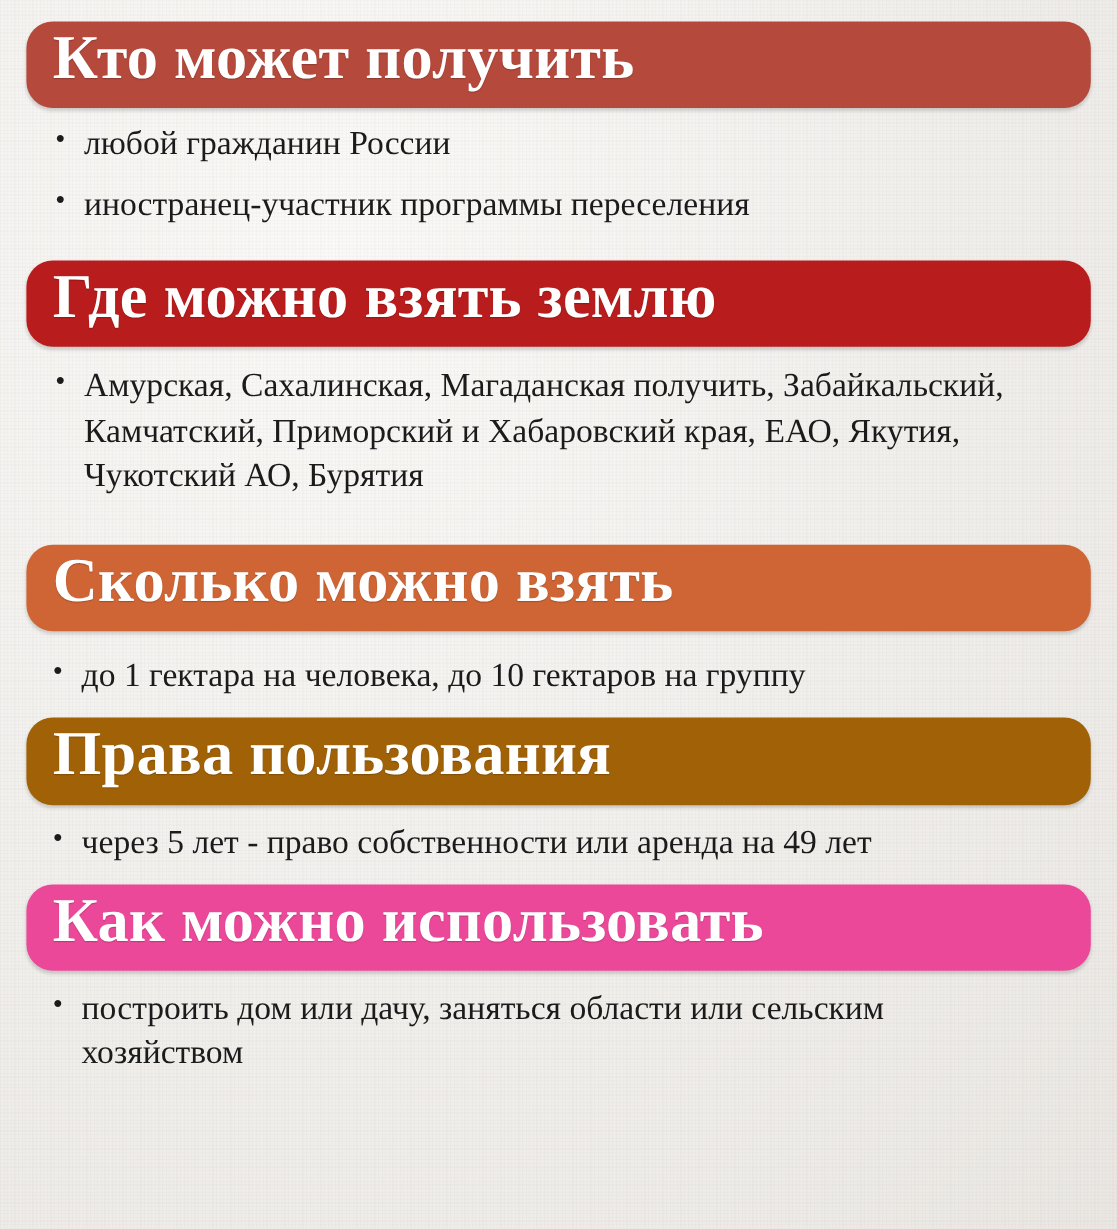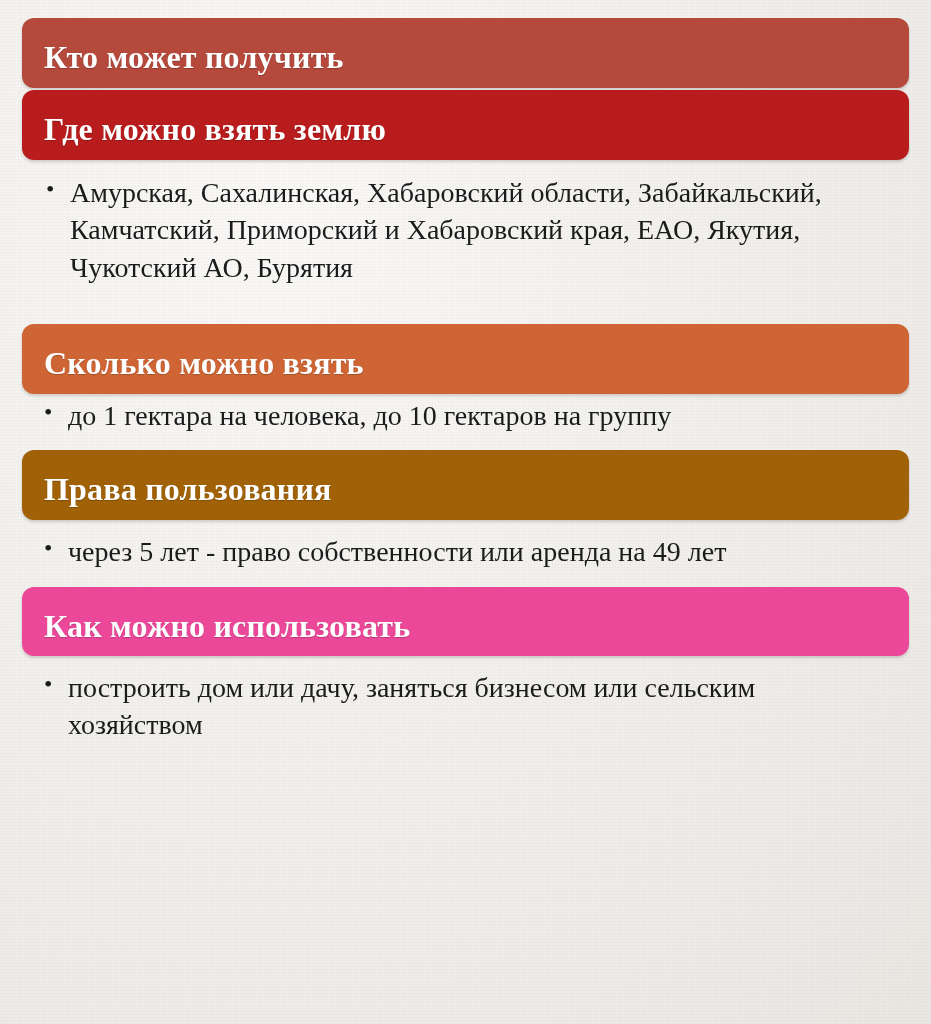--- a/index.html
+++ b/index.html
@@ -27,25 +27,25 @@
   .deck {
     position: relative;
     padding: 18px 0 0 0;
     box-sizing: border-box;
   }
   .section {
     margin-bottom: 2px;
   }
   .band {
     margin: 0 22px 0 22px;
-    border-radius: 12px;
-    padding: 22px 0 12px 22px;
+    border-radius: 22px;
+    padding: 2px 0 12px 22px;
     box-sizing: border-box;
     color: #ffffff;
-    font-size: 32px;
+    font-size: 52px;
     font-weight: bold;
     line-height: 1.12;
     letter-spacing: 0.2px;
     text-shadow: 0 1px 1px rgba(0,0,0,0.22);
     box-shadow: 0 2px 3px rgba(0,0,0,0.16);
   }
   .bullets {
     margin: 0;
     padding: 10px 40px 14px 42px;
     list-style: none;
@@ -64,57 +64,61 @@
     position: absolute;
     left: 2px;
     top: -1px;
     font-size: 24px;
     color: #1b1b1b;
   }
   .s0 .bullets { padding-top: 12px; padding-bottom: 12px; padding-left: 44px; }
   .s0 .bullets li { margin-bottom: 14px; }
   .s1 .bullets { padding-top: 14px; padding-left: 44px; padding-right: 70px; }
   .s1 .bullets li { line-height: 1.34; }
-  .s2 .bullets { padding-top: 4px; padding-left: 42px; }
+  .s2 .bullets { padding-top: 20px; padding-left: 42px; }
   .s3 .bullets { padding-top: 14px; padding-left: 42px; padding-right: 76px; }
   .s4 .bullets { padding-top: 14px; padding-left: 42px; padding-right: 70px; }
   .s4 { margin-bottom: 0; }
 </style>
 </head>
 <body style="background: rgb(242, 240, 237);">
 
 <div class="paper-texture"></div>
 
 <div class="deck">
 
   <div class="section s0">
     <div class="band" style="background: rgb(181, 73, 60);">Кто может получить</div>
+    <ul class="bullets">
+      <li>любой гражданин России</li>
+      <li>иностранец-участник программы переселения</li>
+    </ul>
   </div>
 
   <div class="section s1">
     <div class="band" style="background: #b91c1c;">Где можно взять землю</div>
     <ul class="bullets">
-      <li>Амурская, Сахалинская, Хабаровский области, Забайкальский, Камчатский, Приморский и Хабаровский края, ЕАО, Якутия, Чукотский АО, Бурятия</li>
+      <li>Амурская, Сахалинская, Магаданская получить, Забайкальский, Камчатский, Приморский и Хабаровский края, ЕАО, Якутия, Чукотский АО, Бурятия</li>
     </ul>
   </div>
 
   <div class="section s2">
     <div class="band" style="background: rgb(207, 101, 52); margin-top: 24px;">Сколько можно взять</div>
     <ul class="bullets">
       <li>до 1 гектара на человека, до 10 гектаров на группу</li>
     </ul>
   </div>
 
   <div class="section s3">
     <div class="band" style="background: #a16207;">Права пользования</div>
     <ul class="bullets">
       <li>через 5 лет - право собственности или аренда на 49 лет</li>
     </ul>
   </div>
 
   <div class="section s4">
     <div class="band" style="background: #ec4899;">Как можно использовать</div>
     <ul class="bullets">
-      <li>построить дом или дачу, заняться бизнесом или сельским хозяйством</li>
+      <li>построить дом или дачу, заняться области или сельским хозяйством</li>
     </ul>
   </div>
 
 </div>
 
 </body></html>

